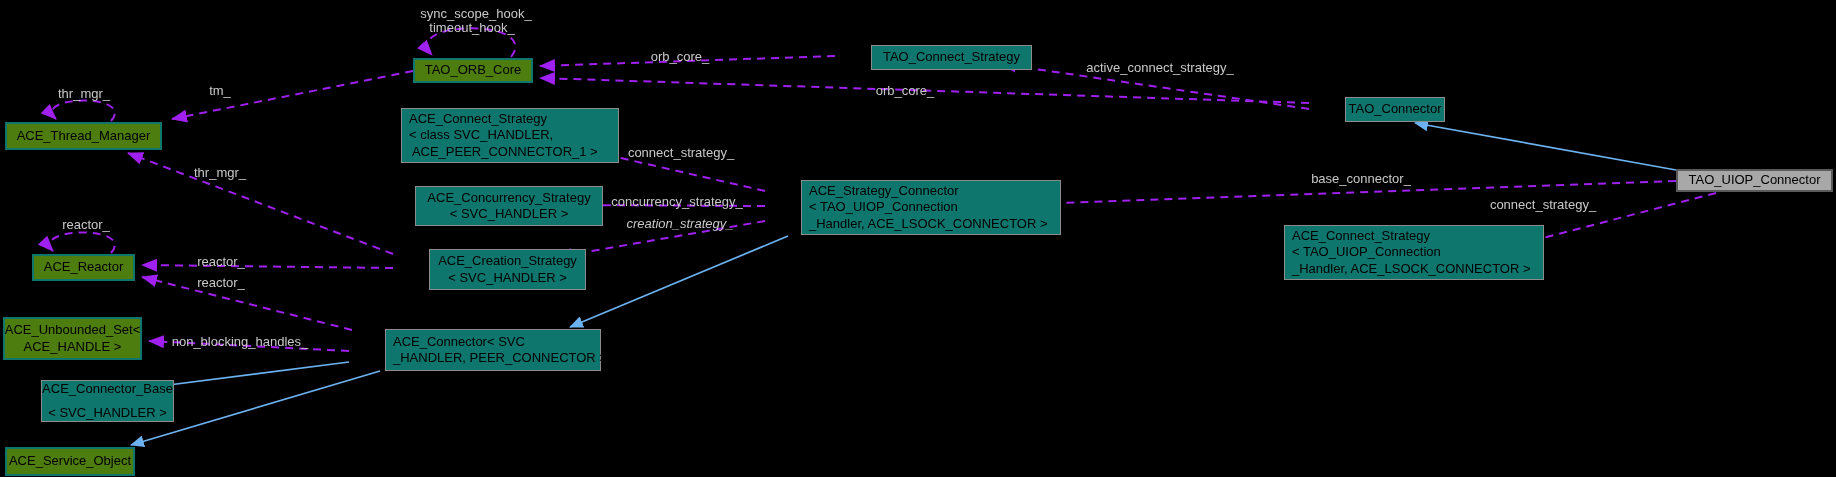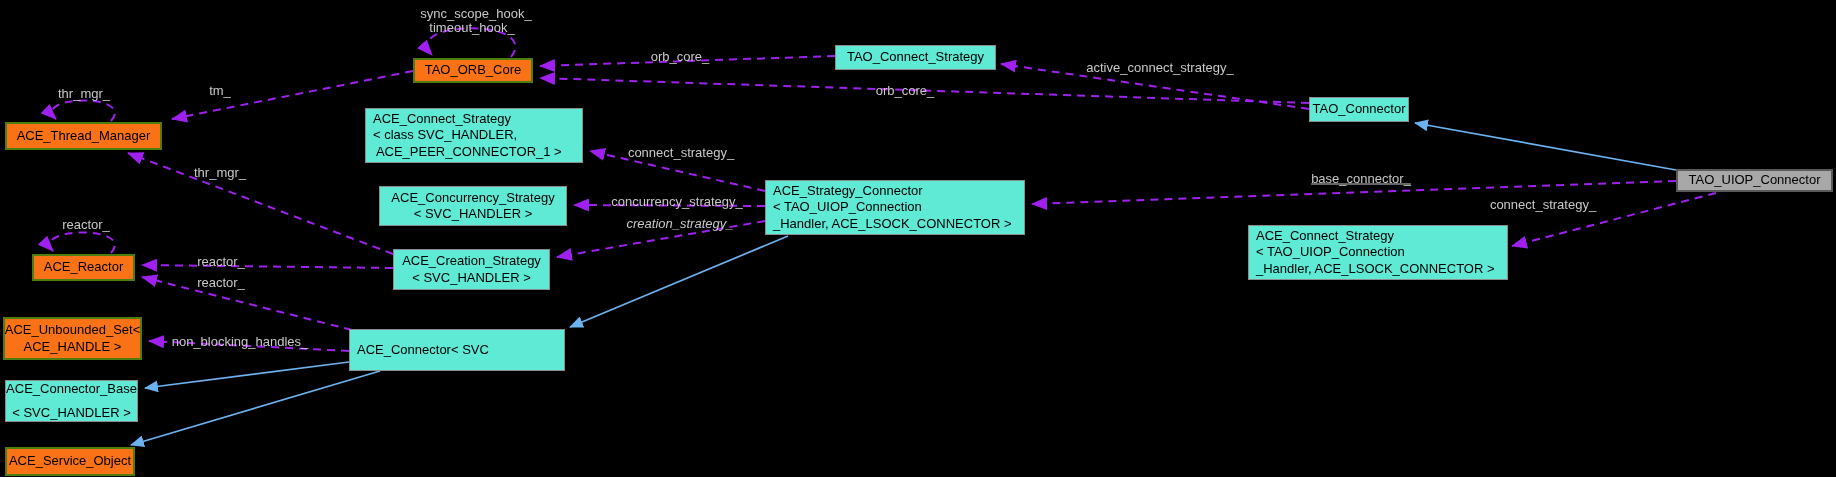--- a/index.html
+++ b/index.html
@@ -15,22 +15,22 @@
     position:absolute;
     box-sizing:border-box;
     display:flex;flex-direction:column;justify-content:center;
     font-size:13px;line-height:16.5px;
     color:#000;
     white-space:pre;
     cursor:pointer;
   }
   .node.align-center{align-items:center;text-align:center;}
   .node.align-left{align-items:flex-start;text-align:left;padding-left:7px;}
-  .node-normal{background:#5eead4;border:1.5px solid #8c8c8c;}
-  .node-truncated{background:#f97316;border:2px solid #4d7c0f;}
+  .node-normal{background:#0f766e;border:1.5px solid #8c8c8c;margin-left:36px;}
+  .node-truncated{background:#4d7c0f;border:2px solid #0f766e;}
   .node-focus{background:#a8a8a8;border:2px solid #5a5a5a;}
   .edge-label{
     position:absolute;
     transform:translate(-50%,-50%);
     font-size:13px;
     color:#c9c9c9;
     white-space:pre;
     pointer-events:none;
   }
 </style>
@@ -73,21 +73,21 @@
   <div id="nodes-layer">
       <div class="node node-truncated align-center" style="left: 413px; top: 58px; width: 120px; height: 25px;"><div>TAO_ORB_Core</div></div>
       <div class="node node-truncated align-center" style="left: 5px; top: 122px; width: 157px; height: 28px;"><div>ACE_Thread_Manager</div></div>
       <div class="node node-truncated align-center" style="left: 32px; top: 254px; width: 103px; height: 27px;"><div>ACE_Reactor</div></div>
       <div class="node node-truncated align-center" style="left: 3px; top: 317px; width: 139px; height: 43px;"><div>ACE_Unbounded_Set&lt;</div><div>ACE_HANDLE &gt;</div></div>
       <div class="node node-normal align-center" style="left: 5px; top: 380px; width: 133px; height: 42px; gap: 8px;"><div>ACE_Connector_Base</div><div>&lt; SVC_HANDLER &gt;</div></div>
       <div class="node node-truncated align-center" style="left: 5px; top: 447px; width: 130px; height: 29px;"><div>ACE_Service_Object</div></div>
       <div class="node node-normal align-left" style="left: 365px; top: 108px; width: 218px; height: 55px;"><div>ACE_Connect_Strategy</div><div>&lt; class SVC_HANDLER,</div><div> ACE_PEER_CONNECTOR_1 &gt;</div></div>
       <div class="node node-normal align-center" style="left: 379px; top: 186px; width: 188px; height: 40px;"><div>ACE_Concurrency_Strategy</div><div>&lt; SVC_HANDLER &gt;</div></div>
       <div class="node node-normal align-center" style="left: 393px; top: 249px; width: 157px; height: 41px;"><div>ACE_Creation_Strategy</div><div>&lt; SVC_HANDLER &gt;</div></div>
-      <div class="node node-normal align-left" style="left: 349px; top: 329px; width: 216px; height: 42px;"><div>ACE_Connector&lt; SVC</div></div>
+      <div class="node node-normal align-left" style="left: 349px; top: 329px; width: 216px; height: 42px;"><div>ACE_Connector&lt; SVC</div><div>_HANDLER, PEER_CONNECTOR &gt;</div></div>
       <div class="node node-normal align-center" style="left: 835px; top: 45px; width: 161px; height: 25px;"><div>TAO_Connect_Strategy</div></div>
       <div class="node node-normal align-center" style="left: 1309px; top: 97px; width: 100px; height: 25px;"><div>TAO_Connector</div></div>
       <div class="node node-normal align-left" style="left: 765px; top: 180px; width: 260px; height: 55px;"><div>ACE_Strategy_Connector</div><div>&lt; TAO_UIOP_Connection</div><div>_Handler, ACE_LSOCK_CONNECTOR &gt;</div></div>
       <div class="node node-normal align-left" style="left: 1248px; top: 225px; width: 260px; height: 55px;"><div>ACE_Connect_Strategy</div><div>&lt; TAO_UIOP_Connection</div><div>_Handler, ACE_LSOCK_CONNECTOR &gt;</div></div>
       <div class="node node-focus align-center" style="left: 1676px; top: 169px; width: 157px; height: 23px;"><div>TAO_UIOP_Connector</div></div>
     </div>
   <div id="labels-layer">
       <div class="edge-label" style="left: 476px; top: 13px; color: rgb(201, 201, 201);">sync_scope_hook_</div>
       <div class="edge-label" style="left: 472px; top: 27px; color: rgb(201, 201, 201);">timeout_hook_</div>
       <div class="edge-label" style="left: 84px; top: 93px; color: rgb(201, 201, 201);">thr_mgr_</div>
@@ -96,16 +96,16 @@
       <div class="edge-label" style="left: 905px; top: 90px; color: rgb(201, 201, 201);">orb_core_</div>
       <div class="edge-label" style="left: 1160px; top: 67px; color: rgb(201, 201, 201);">active_connect_strategy_</div>
       <div class="edge-label" style="left: 681px; top: 152px; color: rgb(201, 201, 201);">connect_strategy_</div>
       <div class="edge-label" style="left: 677px; top: 201px; color: rgb(201, 201, 201);">concurrency_strategy_</div>
       <div class="edge-label" style="left: 680px; top: 223px; color: rgb(201, 201, 201); font-style: italic;">creation_strategy_</div>
       <div class="edge-label" style="left: 220px; top: 172px; color: rgb(201, 201, 201);">thr_mgr_</div>
       <div class="edge-label" style="left: 86px; top: 224px; color: rgb(201, 201, 201);">reactor_</div>
       <div class="edge-label" style="left: 221px; top: 261px; color: rgb(201, 201, 201);">reactor_</div>
       <div class="edge-label" style="left: 221px; top: 282px; color: rgb(201, 201, 201);">reactor_</div>
       <div class="edge-label" style="left: 240px; top: 341px; color: rgb(201, 201, 201); text-align: right;">non_blocking_handles_</div>
-      <div class="edge-label" style="left: 1361px; top: 178px; color: rgb(201, 201, 201); text-decoration: underline;">base_connector_</div>
+      <div class="edge-label" style="left: 1361px; top: 178px; color: rgb(201, 201, 201);">base_connector_</div>
       <div class="edge-label" style="left: 1543px; top: 204px; color: rgb(201, 201, 201);">connect_strategy_</div>
     </div>
 </div>
 
 </body></html>

